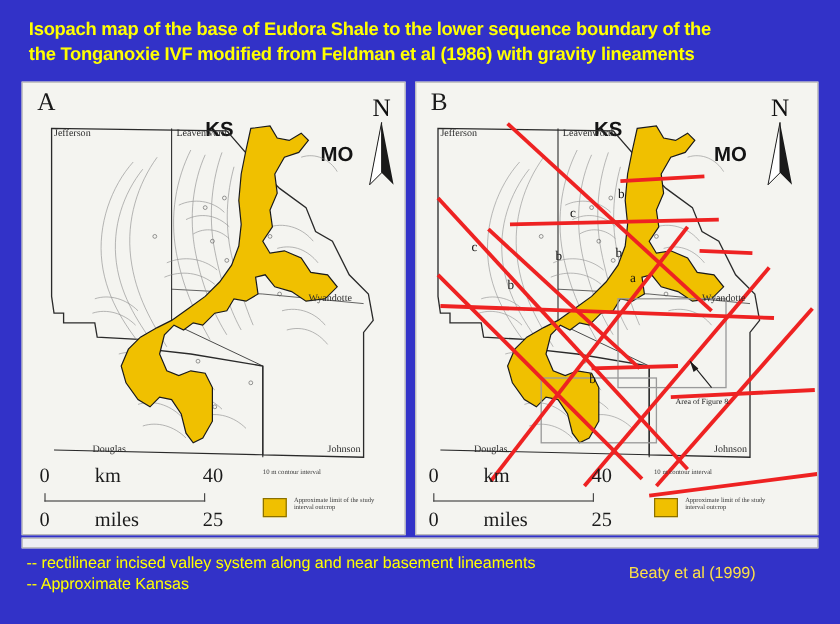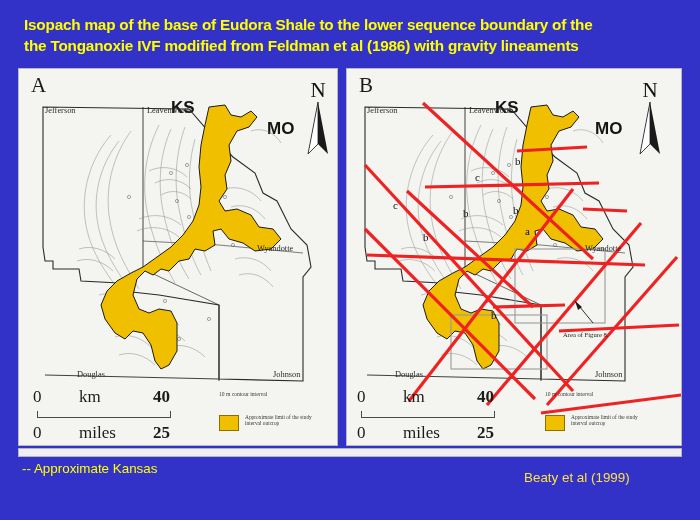--- a/index.html
+++ b/index.html
@@ -78,21 +78,21 @@
   .scale-row{
     position:relative;height:26px;
   }
   .sc-txt{
     position:absolute;
     font-family:"Liberation Serif", serif;
     font-size:17px;color:#1b1b1b;
   }
   .sc-zero{left:0;}
   .sc-unit{left:46px;}
-  .sc-max{left:120px;font-weight:bold;}
+  .sc-max{left:136px;}
   .scale-bar{
     position:absolute;left:4px;width:134px;height:7px;
     border-left:1px solid #4a4a4a;
     border-right:1px solid #4a4a4a;
     border-bottom:1px solid #4a4a4a;
     box-sizing:border-box;
   }
 
   
   .legend{position:absolute;}
@@ -402,17 +402,18 @@
       <div class="legend-swatch-row">
         <div class="legend-swatch"></div>
         <div class="legend-swatch-text">Approximate limit of the study interval outcrop</div>
       </div>
     </div>
   </div>
 
   <div class="under-strip"></div>
 
   <div class="bullets">
+    <div>-- rectilinear incised valley system along and near basement lineaments</div>
     <div>-- Approximate Kansas</div>
   </div>
   <div class="credit">Beaty et al (1999)</div>
 
 </div>
 
 </body></html>

